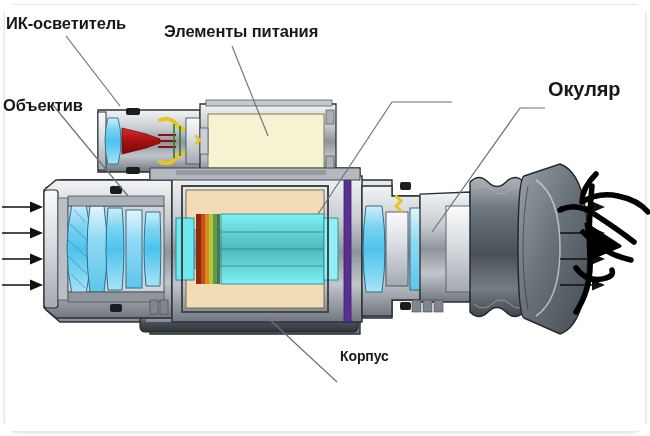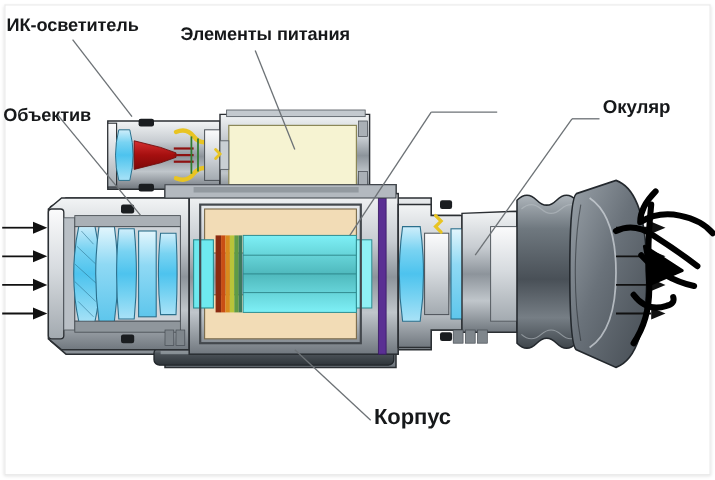--- a/index.html
+++ b/index.html
@@ -7,20 +7,21 @@
   body{
     font-family:"Liberation Sans","DejaVu Sans",sans-serif;
   }
   #stage{
     position:relative;
     width:650px;
     height:436px;
     background:#ffffff;
     overflow:hidden;
     box-sizing:border-box;
+    border-radius:26px;
   }
   #frame{
     position:absolute;
     left:4px; top:4px;
     width:642px; height:428px;
     border:1px solid #e9e9e9;
     box-shadow:0 1px 3px rgba(0,0,0,0.13);
     box-sizing:border-box;
     background:#fff;
     pointer-events:none;
@@ -35,22 +36,22 @@
     font-weight:bold;
     color:#16181a;
     line-height:1.18;
     white-space:pre;
     letter-spacing:-0.1px;
   }
   .lbl-ir{   left:6px;   top:14px;  font-size:16.5px; }
   .lbl-obj{  left:3px;   top:96px;  font-size:16.5px; }
   .lbl-bat{  left:164px; top:22px;  font-size:16.5px; }
   .lbl-eop{  left:278px; top:56px;  font-size:15.5px; }
-  .lbl-ocu{  left:548px; top:88px;  font-size:17px; }
-  .lbl-body{ left:340px; top:368px; font-size:20px; }
+  .lbl-ocu{  left:548px; top:78px;  font-size:20px; }
+  .lbl-body{ left:340px; top:348px; font-size:14px; }
 </style>
 </head>
 <body>
 
 <div id="stage">
 
   <div id="frame"></div>
 
   <svg id="art" viewBox="0 0 650 436">
     <defs>

